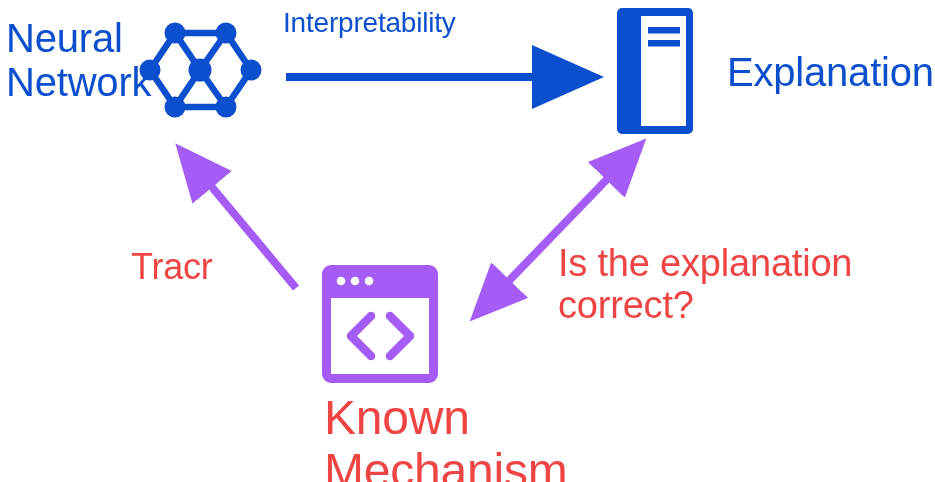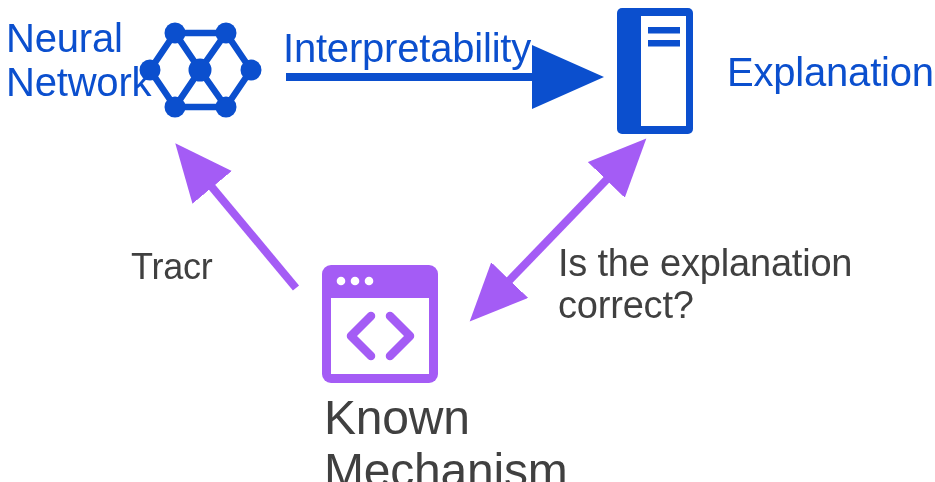--- a/index.html
+++ b/index.html
@@ -25,31 +25,31 @@
   }
 
   
   .label {
     position: absolute;
     white-space: pre;
     line-height: 1.10;
     letter-spacing: -0.2px;
   }
   .label.blue   { color: #0B4FCE; }
-  .label.purple { color: #404040; }
+  .label.purple { color: #ef4444; }
 
   #neural-network-label {
     left: 6px;
     top: 16px;
     font-size: 40px;
   }
   #interpretability-label {
     left: 283px;
-    top: 26px;
-    font-size: 40px;
+    top: 8px;
+    font-size: 28px;
   }
   #explanation-label {
     left: 727px;
     top: 50px;
     font-size: 40px;
     text-align: center;
   }
   #tracr-label {
     left: 131px;
     top: 247px;

